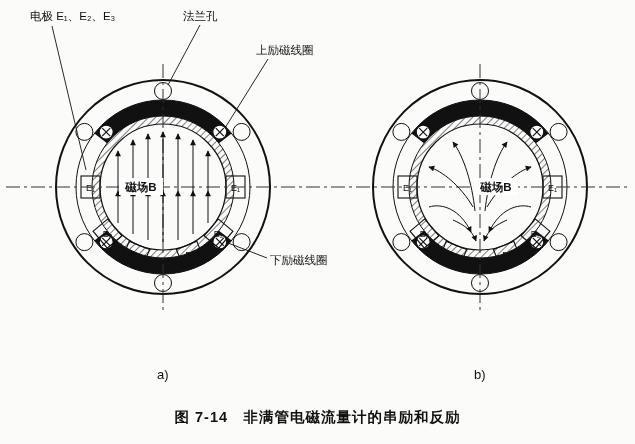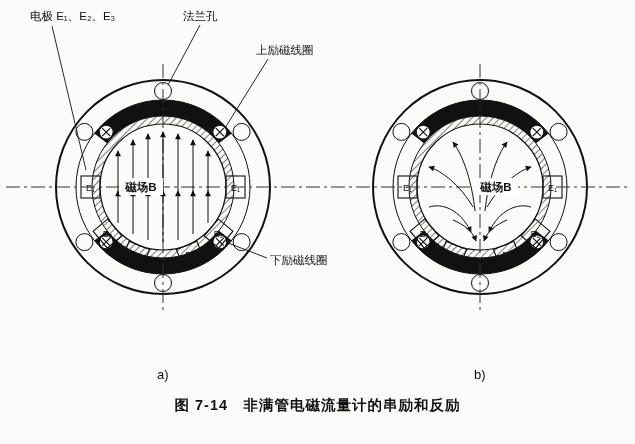--- a/index.html
+++ b/index.html
@@ -7,21 +7,21 @@
   .page{width:635px;height:444px;background:#fbfbf9;overflow:hidden;
         font-family:"Liberation Sans","DejaVu Sans",sans-serif;color:#111;}
   svg text{font-family:"Liberation Sans","DejaVu Sans",sans-serif;fill:#111;}
   .cl{stroke:#333;stroke-width:1;stroke-dasharray:14 4 3 4;fill:none;}
   .ln{stroke:#111;fill:none;}
   .leader{stroke:#111;stroke-width:0.9;fill:none;}
   .callout{font-size:11.5px;}
   .sub{font-size:13px;}
   .elabel{font-size:9px;}
   .flabel{font-size:11.5px;font-weight:bold;}
-  .caption{margin-top:0;text-align:center;font-size:14.5px;font-weight:bold;
+  .caption{margin-top:12px;text-align:center;font-size:14.5px;font-weight:bold;
            letter-spacing:1px;}
 </style>
 </head>
 <body>
 
 <div class="page">
 
 <svg width="635" height="392" viewBox="0 0 635 392">
   <defs>
     <marker id="arrow" viewBox="0 0 10 10" refX="8.5" refY="5" markerWidth="6.5" markerHeight="6.5" orient="auto">

